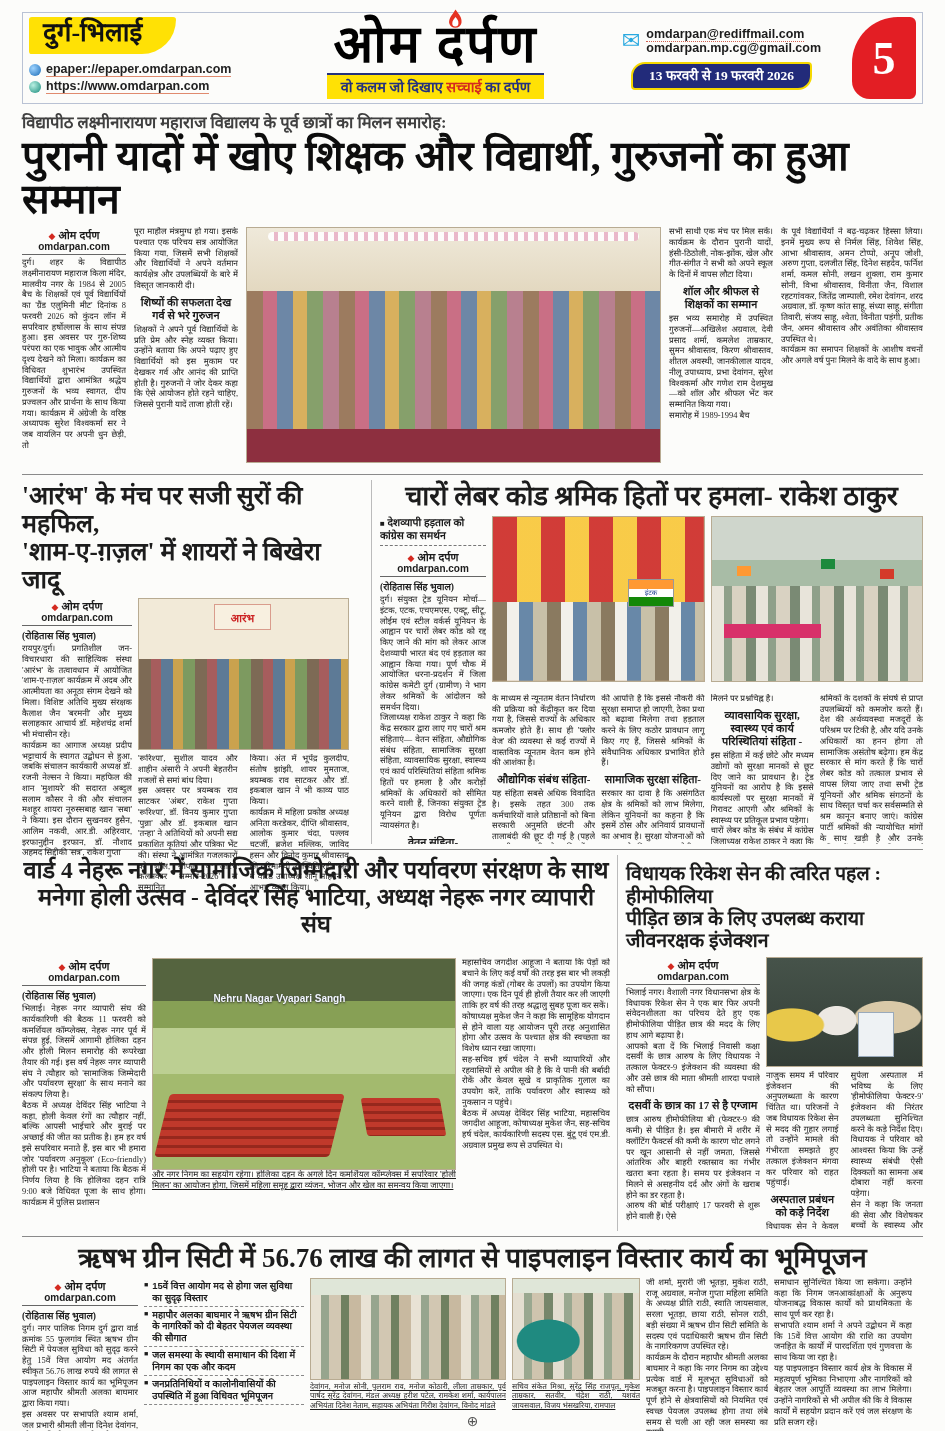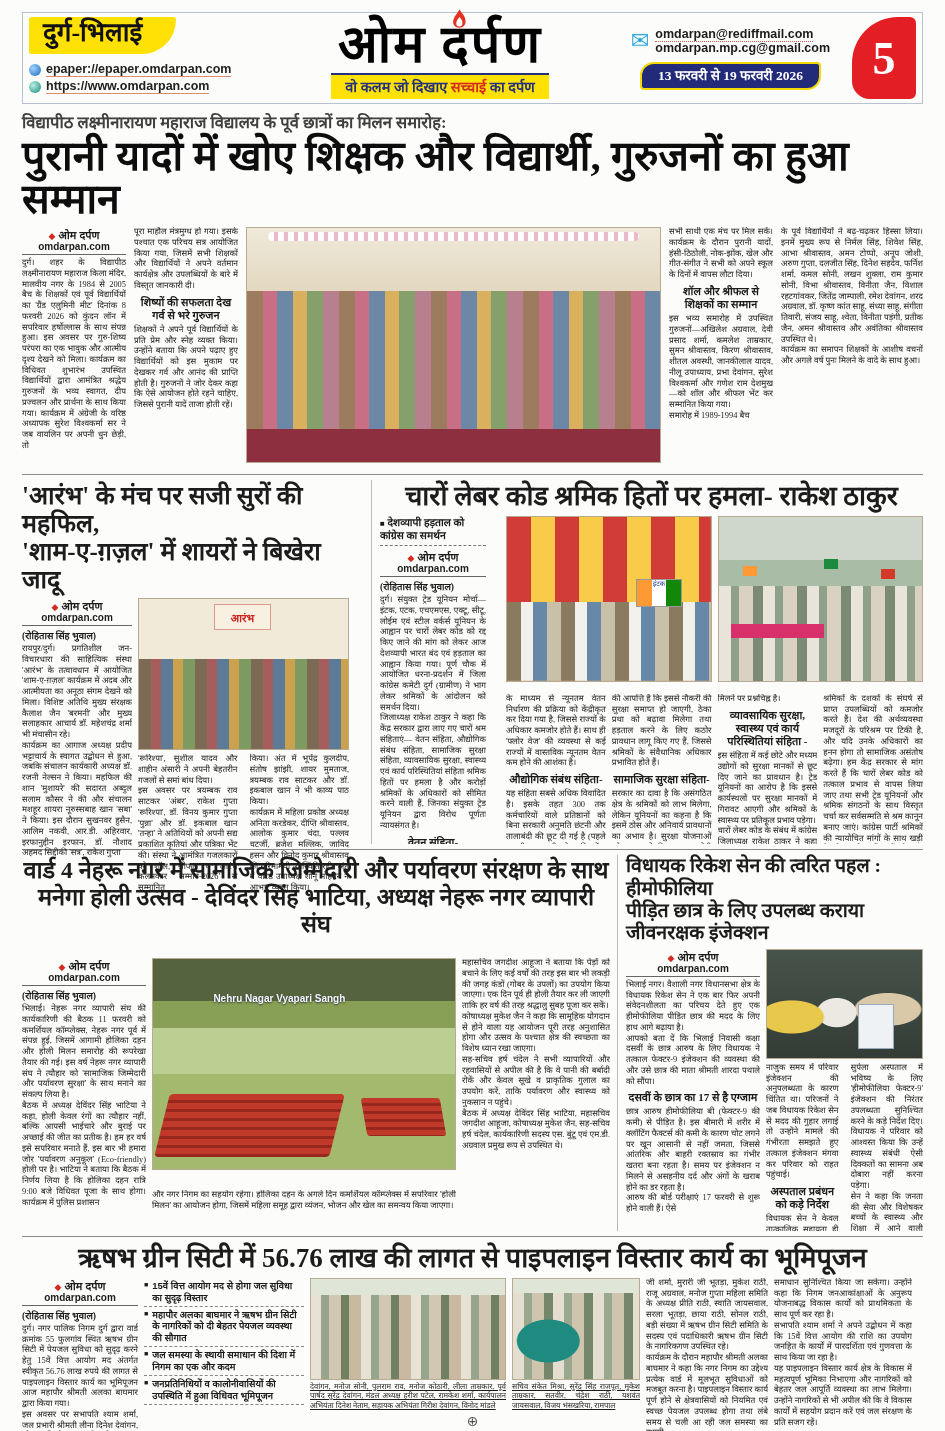--- a/index.html
+++ b/index.html
@@ -1,19 +1,19 @@
 <!DOCTYPE html>
 <html lang="hi"><head>
 <meta charset="utf-8">
 <style>
   html,body{margin:0;padding:0;background:#d9d9d9;}
   .page{position:relative;width:945px;height:1431px;margin:0 auto;background:#fcfcfa;
         font-family:"Liberation Serif","DejaVu Serif",serif;color:#1c1c1c;overflow:hidden;box-sizing:border-box;padding:12px 22px 0;}
   
-  .hdr{display:flex;align-items:stretch;border:1px solid #b9c2d4;padding:4px 6px;height:92px;box-sizing:border-box;gap:4px;}
+  .hdr{display:flex;align-items:stretch;border:1px solid #b9c2d4;padding:4px 6px;height:92px;box-sizing:border-box;gap:13px;}
   .hdr-left{width:238px;display:flex;flex-direction:column;justify-content:flex-start;}
   .edition{display:inline-block;align-self:flex-start;background:#ffe105;color:#111;font-weight:bold;font-size:26px;
            padding:0 34px 6px 14px;border-radius:3px 3px 36px 3px;line-height:1.2;}
   .urls{margin-top:6px;font-family:"Liberation Sans","DejaVu Sans",sans-serif;font-size:12.5px;font-weight:bold;color:#222;}
   .urls .u{display:flex;align-items:center;gap:5px;margin-top:2px;}
   .u .dot{width:12px;height:12px;border-radius:50%;display:inline-block;}
   .dot-blue{background:radial-gradient(circle at 35% 35%,#9fd4ff,#1769b5);}
   .dot-teal{background:radial-gradient(circle at 35% 35%,#b9f0e2,#15897a);}
   .u span.txt{border-bottom:1px solid #e08a6e;}
   .hdr-center{flex:1;text-align:center;position:relative;padding-top:2px;}
@@ -49,21 +49,21 @@
   .garland{position:absolute;top:4px;left:5%;right:5%;height:9px;border-radius:8px;opacity:.9;
     background:repeating-linear-gradient(90deg,#fff 0 6px,#e9b3c8 6px 10px);}
   .floor{position:absolute;bottom:0;left:0;right:0;height:14%;background:#8d2f3f;}
   .ph-stage{background:linear-gradient(180deg,#f2ead8 0 40%,rgba(0,0,0,0) 40%),
     repeating-linear-gradient(90deg,#7d6a55 0 12px,#a65d5d 12px 22px,#5d7a96 22px 34px,#caa24e 34px 44px,#7d9a60 44px 56px),#d9cdb4;}
   .banner-arambh{position:absolute;top:5px;left:36%;width:26%;height:24px;background:#f8f0e0;border:1px solid #d99c8c;
     color:#cc2222;font-weight:bold;font-size:11px;display:flex;align-items:center;justify-content:center;}
   .ph-canopy{background:
     repeating-linear-gradient(90deg,rgba(210,45,45,.88) 0 24px,rgba(255,208,64,.88) 24px 48px) top/100% 52% no-repeat,
     repeating-linear-gradient(90deg,#8a7a60 0 14px,#f2f0ea 14px 26px,#6888a8 26px 40px,#c8c0a8 40px 54px) bottom/100% 48% no-repeat,#caa884;}
-  .flag{position:absolute;right:14%;top:38%;width:44px;height:26px;display:flex;flex-direction:row;border:1px solid #999;
+  .flag{position:absolute;right:14%;top:38%;width:44px;height:26px;display:flex;flex-direction:column;border:1px solid #999;
     font-size:7px;color:#1a3c8f;text-align:center;line-height:8px;}
   .flag .fs{flex:1;background:#ff9933;}.flag .fw{flex:1;background:#fff;}.flag .fg{flex:1;background:#138808;}
   .ph-march{background:linear-gradient(180deg,#cfd6cc 0 26%,#a8bca6 26% 42%,rgba(0,0,0,0) 42%),
     repeating-linear-gradient(90deg,#e8e4da 0 12px,#8fa08a 12px 20px,#d9d2c2 20px 34px,#7a8a74 34px 44px),#b8c4b2;}
   .mflag{position:absolute;width:14px;height:10px;}
   .mf1{left:12%;top:30%;background:#ff9933;}.mf2{left:52%;top:26%;background:#1c8a3c;}.mf3{left:80%;top:32%;background:#d43a2a;}
   .redbanner{position:absolute;left:6%;bottom:26%;width:46%;height:14px;background:#d8306a;}
   .ph-park{background:linear-gradient(180deg,#55643f 0 20%,#87a055 20% 33%,rgba(0,0,0,0) 33%),
     linear-gradient(180deg,rgba(0,0,0,0) 55%,#a3ba6e 55%),#bccf92;}
   .bench{position:absolute;bottom:6%;left:3%;width:58%;height:30%;transform:skewX(-14deg);
@@ -92,38 +92,38 @@
   .h2b{font-weight:bold;font-size:27px;line-height:1.1;margin:2px 0 4px;}
   .row2{height:364px;}
   .a2{width:350px;border-right:1px solid #bbb;padding-right:22px;box-sizing:border-box;}
   .a2-body{display:flex;gap:6px;height:292px;}
   .a2 .c1{width:110px;}
   .a2-right{flex:1;display:flex;flex-direction:column;gap:4px;}
   .a2 .ph{height:152px;}
   .twocol{display:flex;gap:12px;flex:1;overflow:hidden;}
   .twocol .col{flex:1;}
   .a3{flex:1;display:flex;flex-direction:column;align-items:center;}
-  .a3-body{display:flex;gap:20px;flex:1;overflow:hidden;}
+  .a3-body{display:flex;gap:6px;flex:1;overflow:hidden;}
   .a3 .c1{width:106px;}
   .a3-main{flex:1;display:flex;flex-direction:column;gap:4px;}
   .a3-photos{display:flex;gap:6px;height:166px;}
   .a3-photos .ph{flex:1;}
   .fourcol{display:flex;gap:6px;flex:1;overflow:hidden;}
   .fourcol .col{flex:1;margin-top:8px;}
   .kbox{font-weight:bold;font-size:10.5px;border-bottom:1px dashed #777;padding-bottom:3px;margin-bottom:3px;line-height:1.25;}
   .kbox .sq{font-size:8px;}
   .row3{height:376px;}
   .a4{width:596px;border-right:1px solid #bbb;padding-right:7px;box-sizing:border-box;}
   .h4{font-weight:bold;font-size:23.5px;line-height:1.15;text-align:center;margin:2px 0 20px;}
   .a4-body{display:flex;gap:6px;height:306px;}
   .a4 .c1{width:124px;}
-  .a4-mid{flex:1;display:flex;flex-direction:column;gap:20px;}
+  .a4-mid{flex:1;display:flex;flex-direction:column;gap:0;text-decoration:underline;}
   .a4 .ph{height:212px;}
   .a4 .c3{width:148px;}
-  .a5{flex:1;display:flex;flex-direction:column;}
+  .a5{flex:1;display:flex;flex-direction:column;margin-top:8px;}
   .h5{font-weight:bold;font-size:19.5px;line-height:1.15;margin:0 0 4px;}
   .a5-body{display:flex;gap:6px;flex:1;overflow:hidden;}
   .a5 .c1{width:134px;}
   .a5-right{flex:1;display:flex;flex-direction:column;gap:4px;overflow:hidden;}
   .a5 .ph{height:110px;}
   .row4{height:212px;display:flex;flex-direction:column;}
   .h6{font-weight:bold;font-size:27px;line-height:1.1;text-align:center;margin:2px 0 4px;}
   .a6-body{display:flex;gap:6px;flex:1;overflow:hidden;}
   .a6-body .c1{width:116px;}
   .bullets{width:160px;font-family:"Liberation Sans","DejaVu Sans",sans-serif;}

